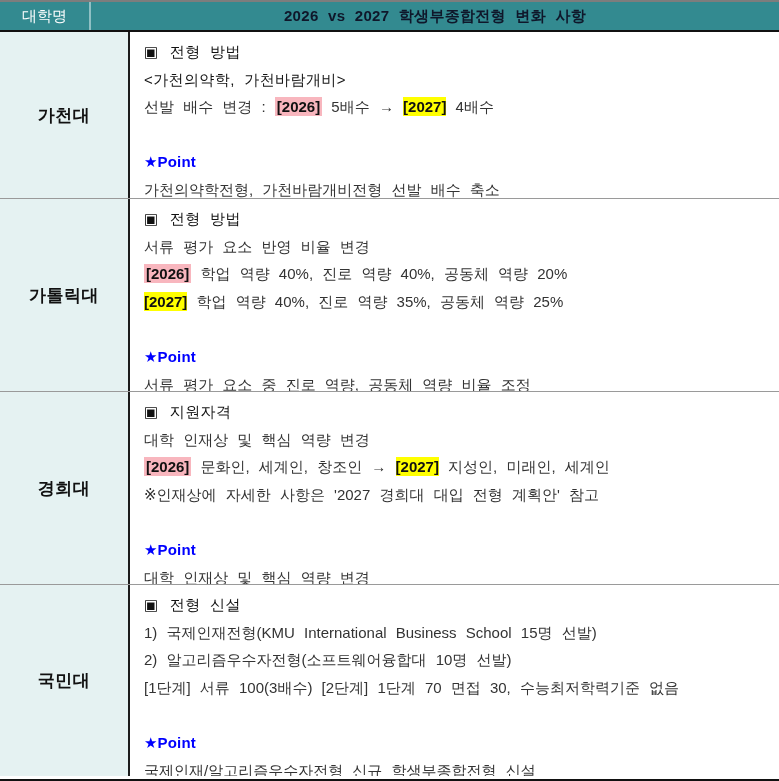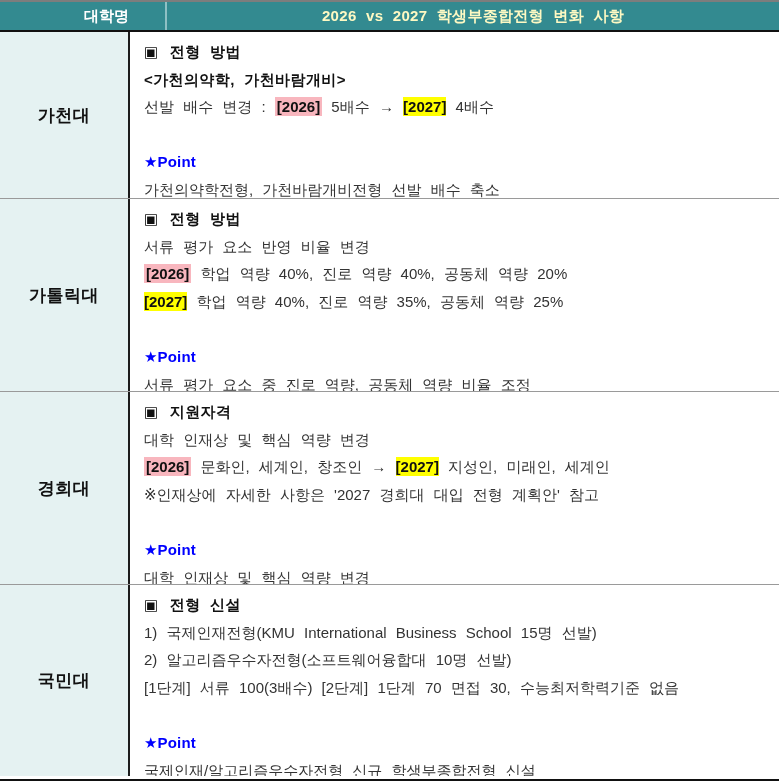--- a/index.html
+++ b/index.html
@@ -19,39 +19,38 @@
   }
   .header-row {
     height: 28px;
     display: flex;
     align-items: stretch;
     background: var(--header-bg, #338A90);
     border-bottom: 2px solid #111111;
     box-sizing: content-box;
   }
   .header-name-col {
-    width: 117px;
+    width: 89px;
     display: flex;
     align-items: center;
     justify-content: center;
     color: #ffffff;
-    font-weight: bold;
+    font-weight: normal;
     font-size: 15px;
-    padding-left: 48px;
   }
   .header-divider {
     width: 2px;
     background: #8fc0c4;
   }
   .header-title-col {
     flex: 1;
     display: flex;
     align-items: center;
     justify-content: center;
-    color: #fef9c3;
+    color: #0f172a;
     font-weight: bold;
     font-size: 15px;
     word-spacing: 5px;
     letter-spacing: 0.3px;
   }
   .row {
     display: flex;
     align-items: stretch;
     box-sizing: border-box;
     border-top: 1px solid #9a9a9a;
@@ -83,21 +82,21 @@
     line-height: 27.6px;
     height: 27.6px;
     font-size: 15px;
     color: #333333;
     word-spacing: 5px;
     white-space: nowrap;
   }
   .seg-n { color: #333333; margin-top: 40px; }
   .seg-b {
     color: #111111;
-    font-weight: bold;
+    font-weight: normal;
     letter-spacing: 0.4px;
   }
   .seg-icon {
     color: #111111;
     font-weight: bold;
     font-size: 15px;
     margin-right: 2px;
   }
   .seg-hl2026 {
     background: var(--hl-2026, #F8B6BE);

